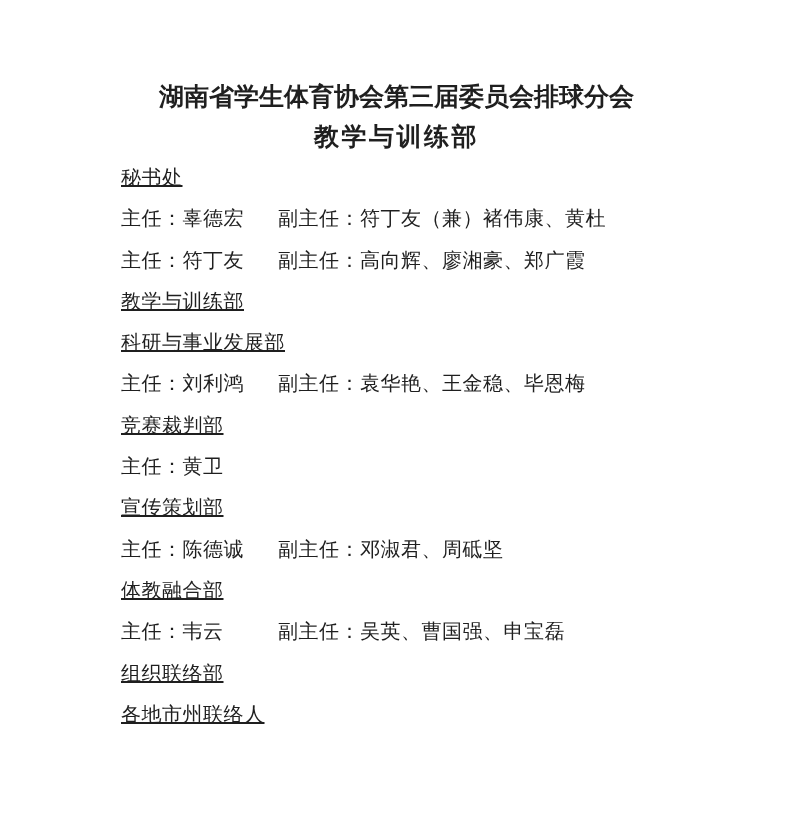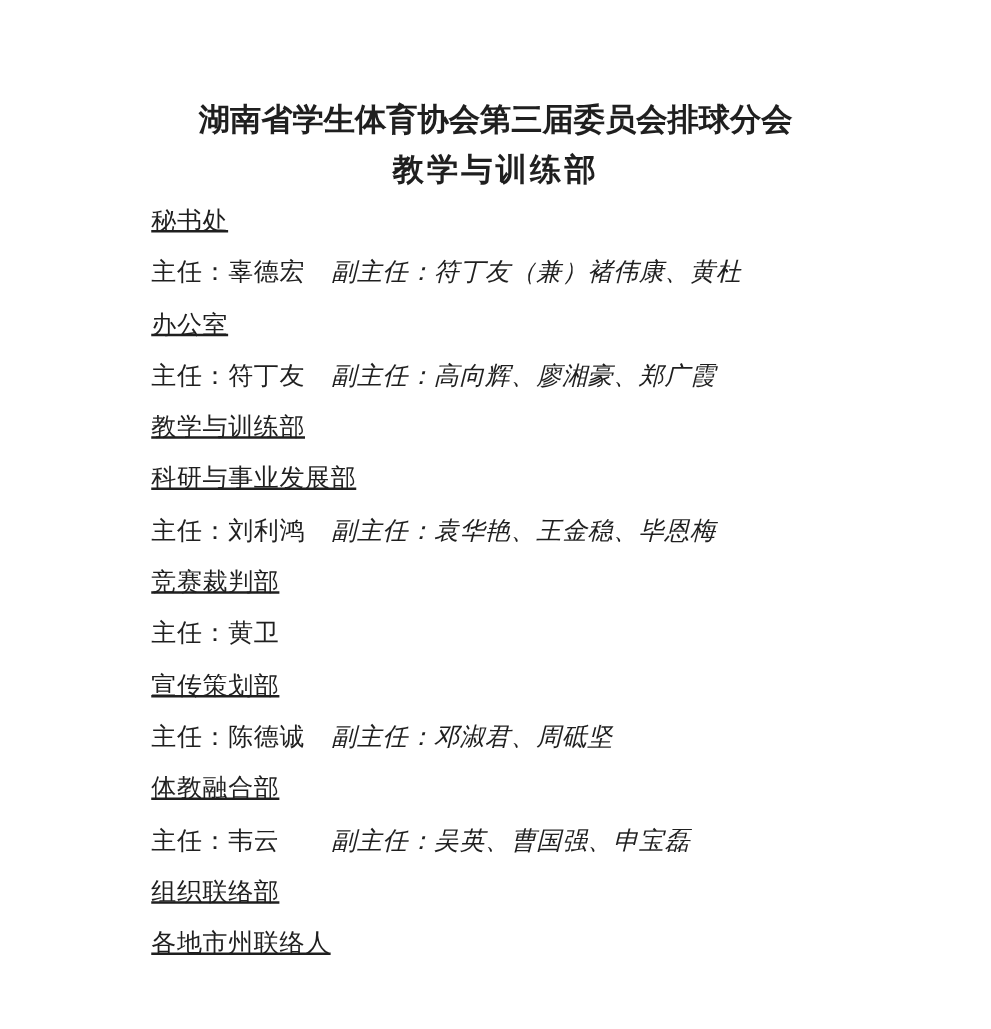--- a/index.html
+++ b/index.html
@@ -34,44 +34,42 @@
   .line {
     position: relative;
     height: 20px;
     line-height: 20px;
     margin-bottom: 21.3px;
     white-space: nowrap;
   }
   .dept-line { font-weight: 400; text-decoration: underline; }
   .deputy {
     position: absolute;
-    left: 144px;
+    left: 157px;
     top: 0;
-    font-style: italic;
   }
 </style>
 </head>
 <body>
 
 <div class="page">
 
   <div class="title-block">
     <div class="title-line1">湖南省学生体育协会第三届委员会排球分会</div>
     <div class="title-line2">教学与训练部</div>
   </div>
 
   <div class="content">
 
     <div class="line dept-line">秘书处</div>
     <div class="line">
       <span>主任：</span><span>辜德宏</span>
       <span class="deputy"><span>副主任：</span><span>符丁友（兼）褚伟康、黄杜</span></span>
     </div>
 
-    <div class="line dept-line">办公室</div>
     <div class="line">
       <span>主任：</span><span>符丁友</span>
       <span class="deputy"><span>副主任：</span><span>高向辉、廖湘豪、郑广霞</span></span>
     </div>
 
     <div class="line dept-line">教学与训练部</div>
 
     <div class="line dept-line">科研与事业发展部</div>
     <div class="line">
       <span>主任：</span><span>刘利鸿</span>

